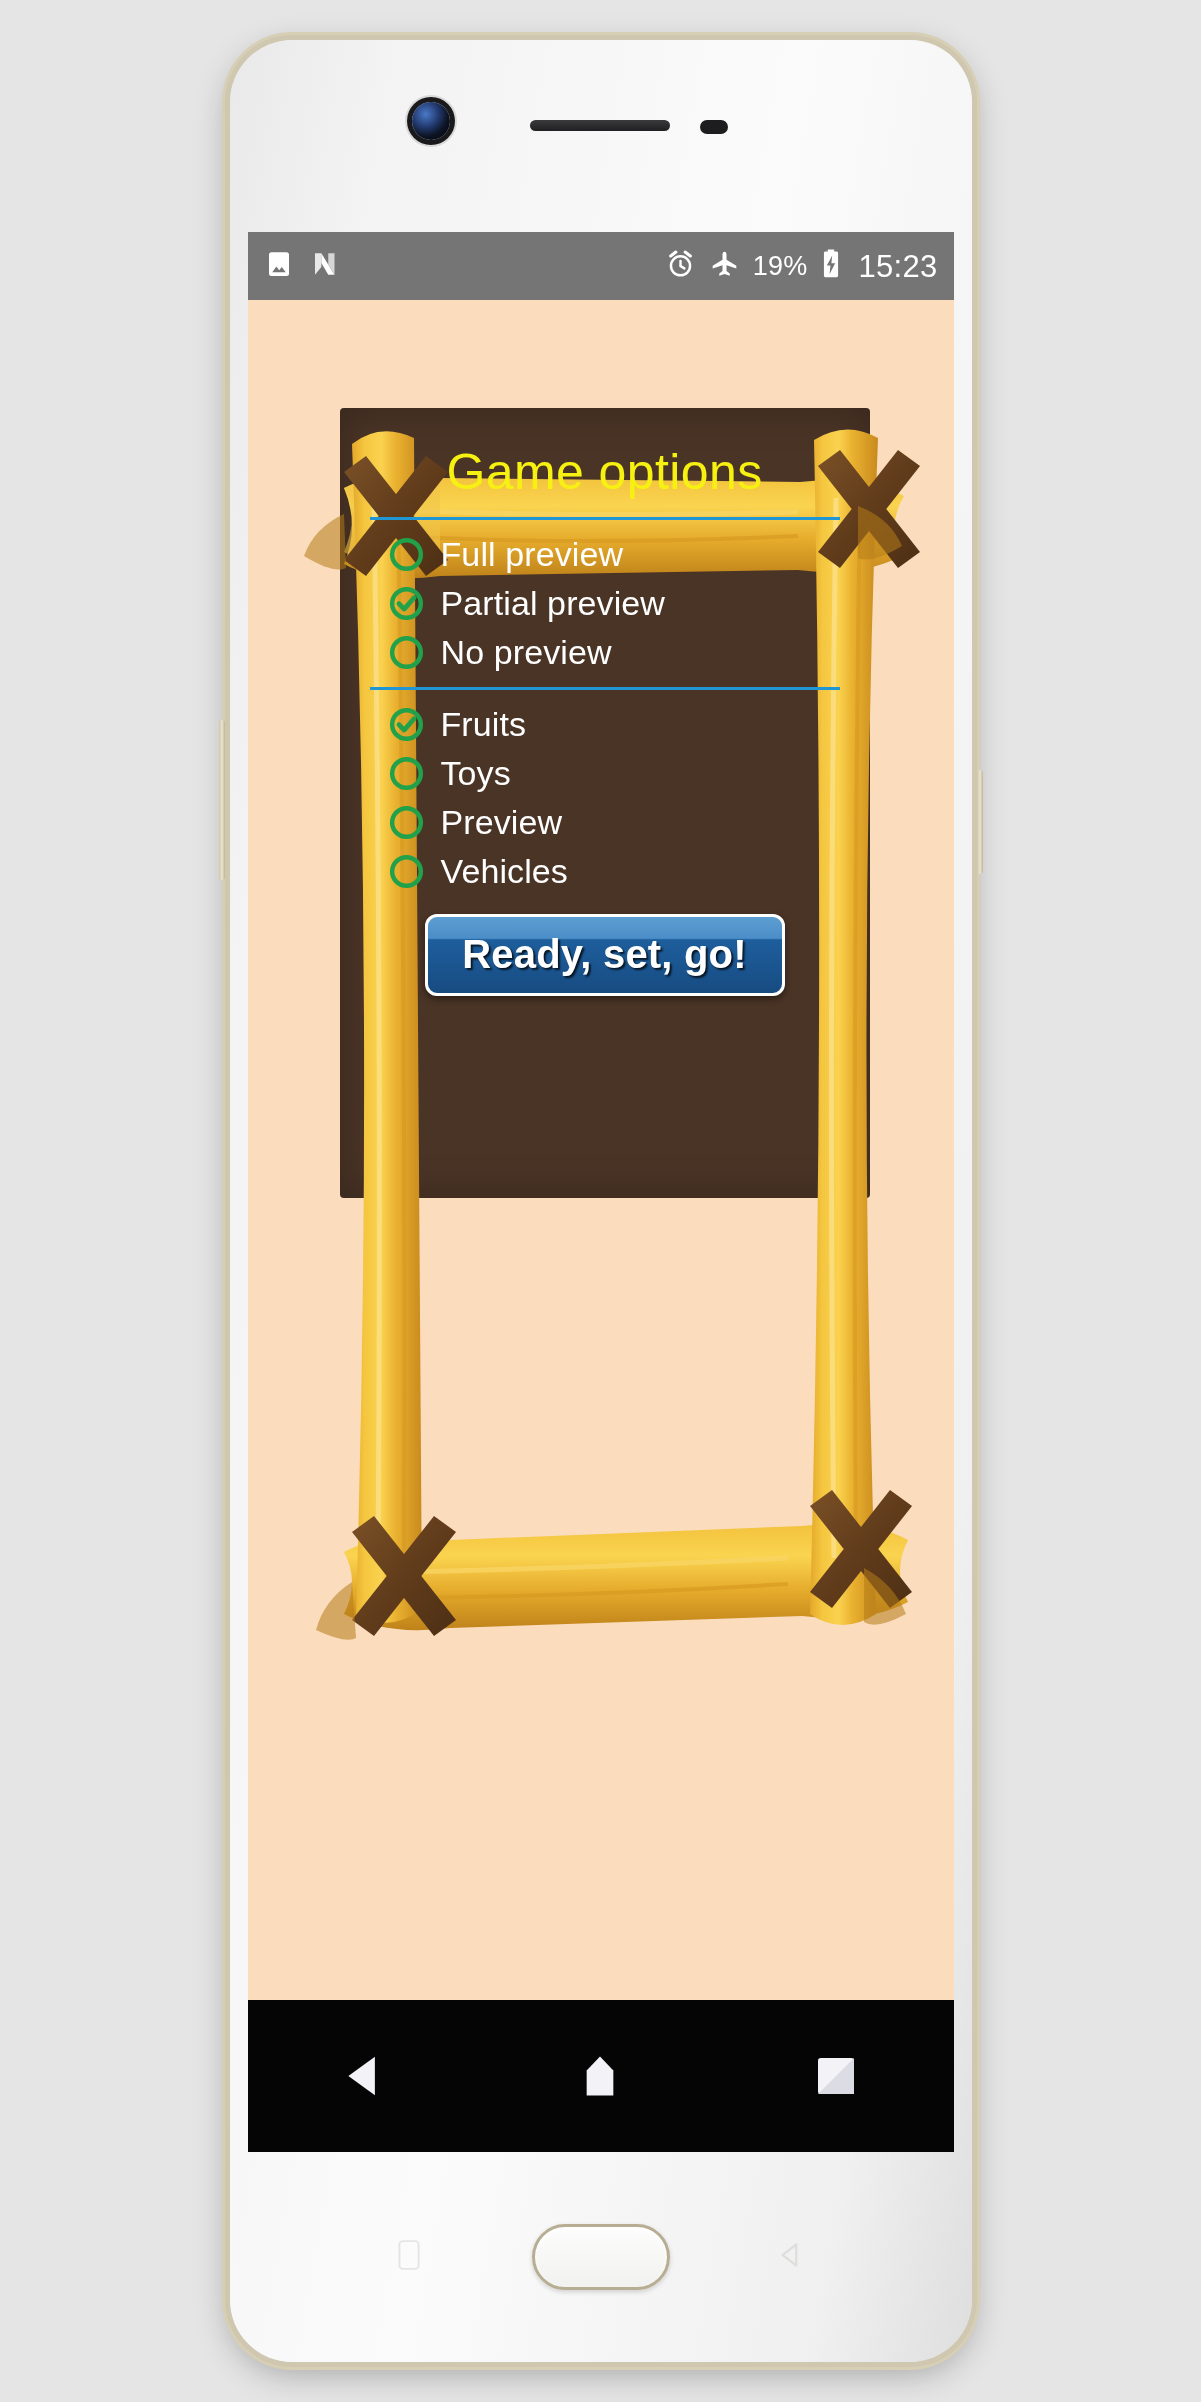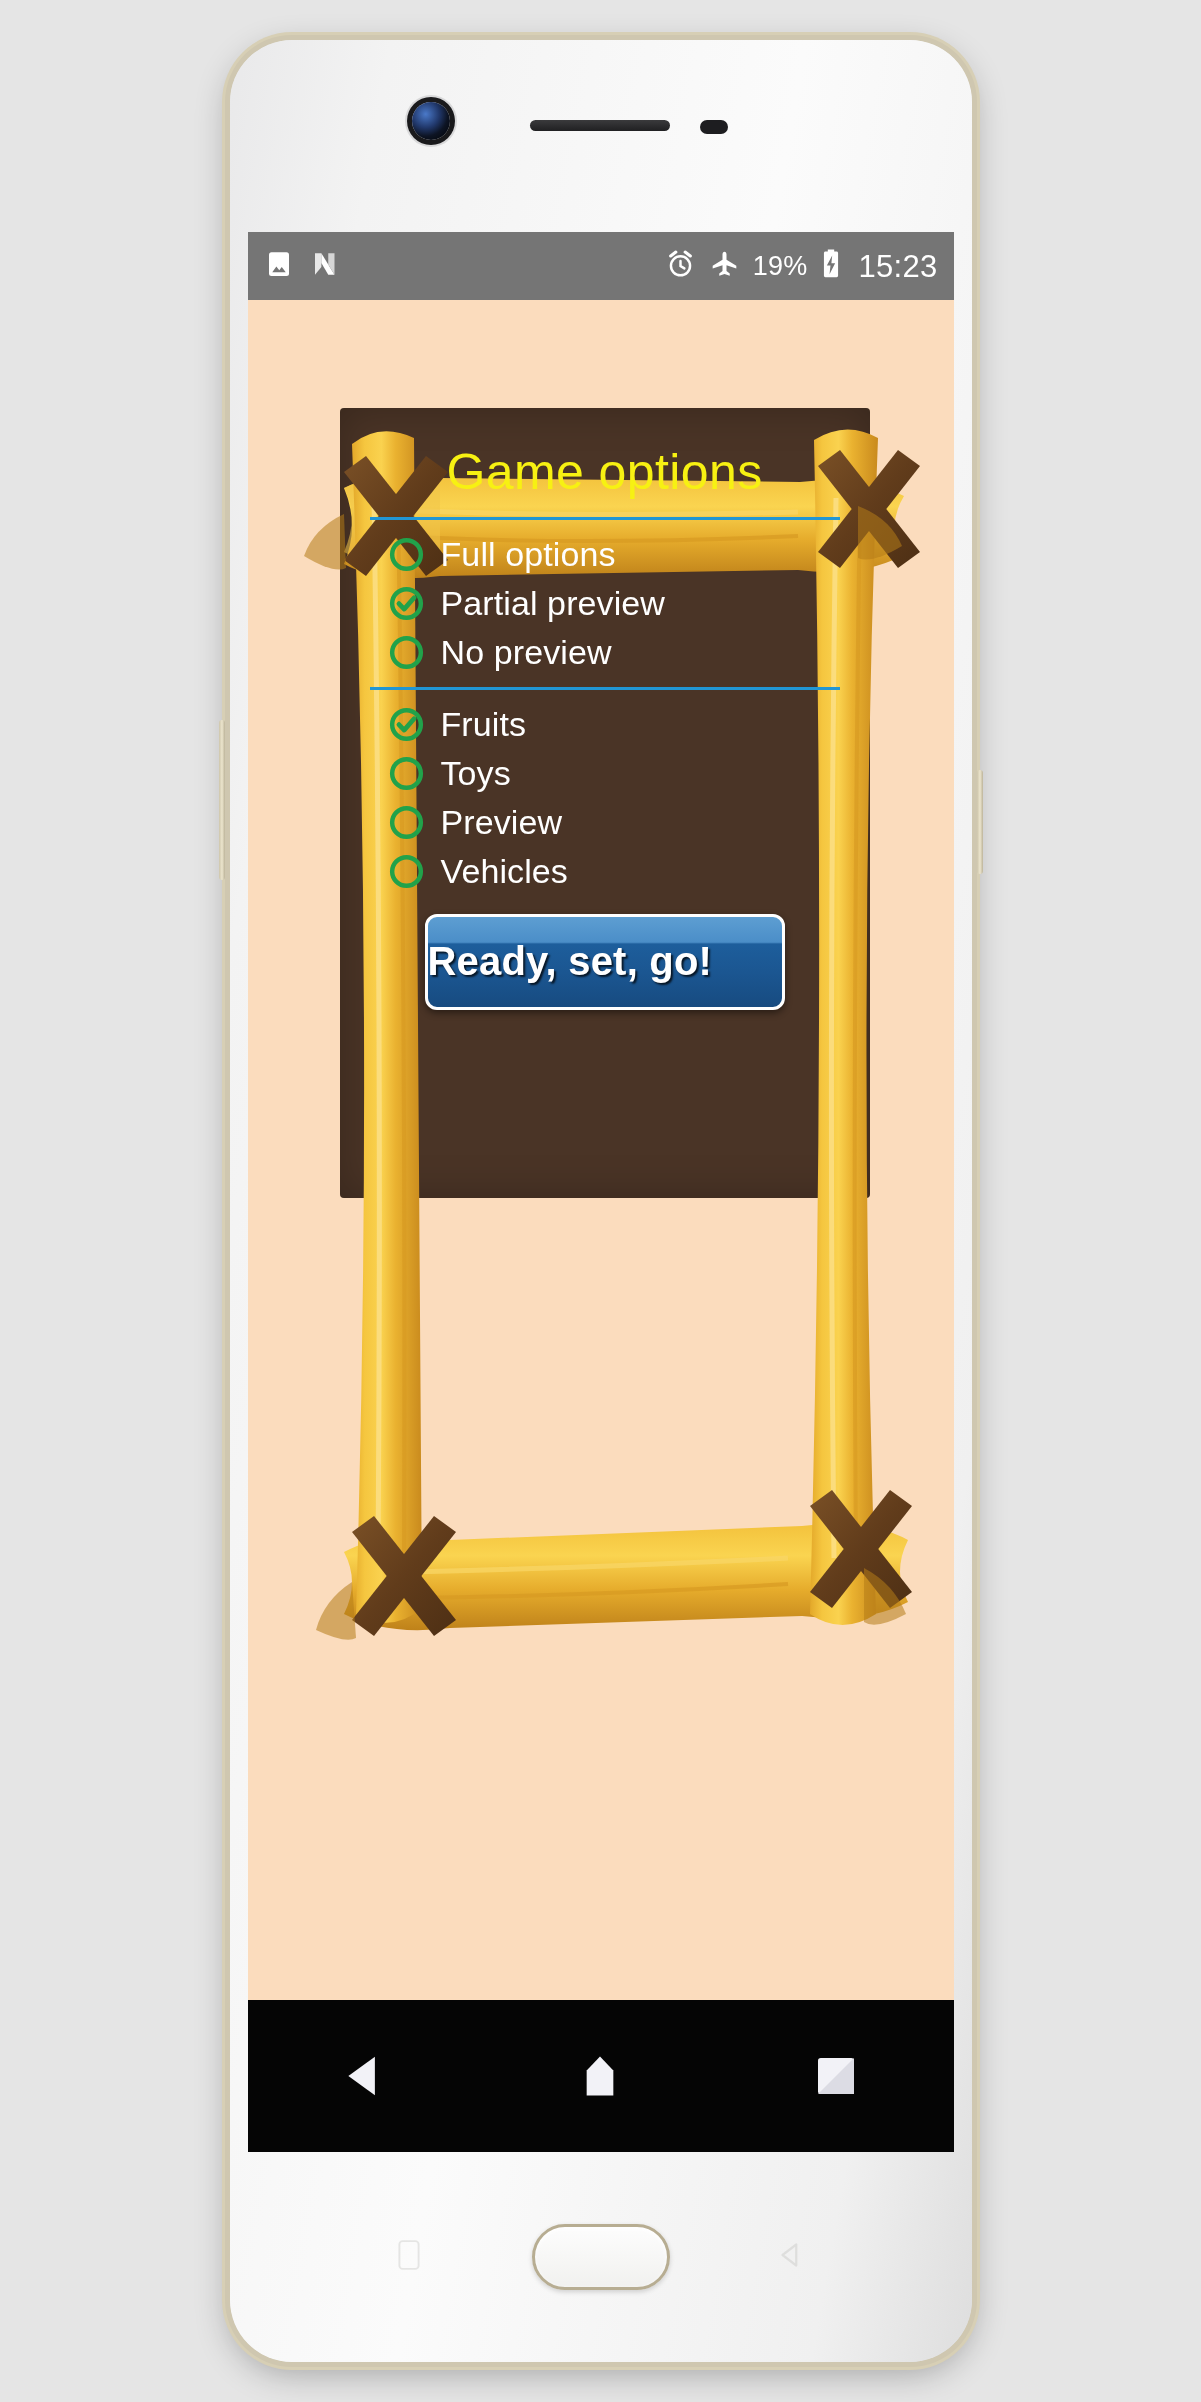--- a/index.html
+++ b/index.html
@@ -170,29 +170,29 @@
     color: #ffffff;
     font-size: 34px;
     font-weight: 400;
     line-height: 1;
     letter-spacing: .1px;
   }
 
   
   .play-wrap { display: flex; justify-content: center; margin-top: 18px; }
   .play-btn {
-    width: 360px; height: 96px;
+    width: 360px; height: 82px;
     border-radius: 12px;
     border: 3px solid #ffffff;
     background: linear-gradient(180deg,
                 #5d9ed2 0%, #4b8ec8 28%,
                 #1d5e9c 30%, #1b5691 62%,
                 #174b80 100%);
     box-shadow: 0 3px 7px rgba(0,0,0,.45);
-    display: flex; align-items: center; justify-content: flex-start;
+    display: flex; align-items: center; justify-content: center;
     cursor: pointer;
   }
   .play-label {
     color: #ffffff;
     font-size: 40px;
     font-weight: bold;
     letter-spacing: .2px;
     text-shadow: 2px 2px 2px rgba(0,0,0,.75);
     white-space: nowrap;
   }
@@ -367,21 +367,21 @@
           <div>
             <div class="divider"></div>
             <div class="opt-list">
 
               <div class="opt-row">
                 <span class="radio">
                   <svg viewBox="0 0 24 24">
                       <circle cx="12" cy="12" r="9.3" fill="none" stroke="#21a24a" stroke-width="2.9"></circle>
                     </svg>
                 </span>
-                <span class="opt-label">Full options</span>
+                <span class="opt-label">Full preview</span>
               </div>
 
               <div class="opt-row">
                 <span class="radio">
                   <svg viewBox="0 0 24 24">
                     <circle cx="12" cy="12" r="9.3" fill="none" stroke="#21a24a" stroke-width="2.9"></circle>
                     <path d="M7.1 12.1 l3.4 3.5 l6.4 -7.3" fill="none" stroke="#21a24a" stroke-width="3.1" stroke-linecap="round" stroke-linejoin="round"></path>
                   </svg>
                 </span>
                 <span class="opt-label">Partial preview</span>

